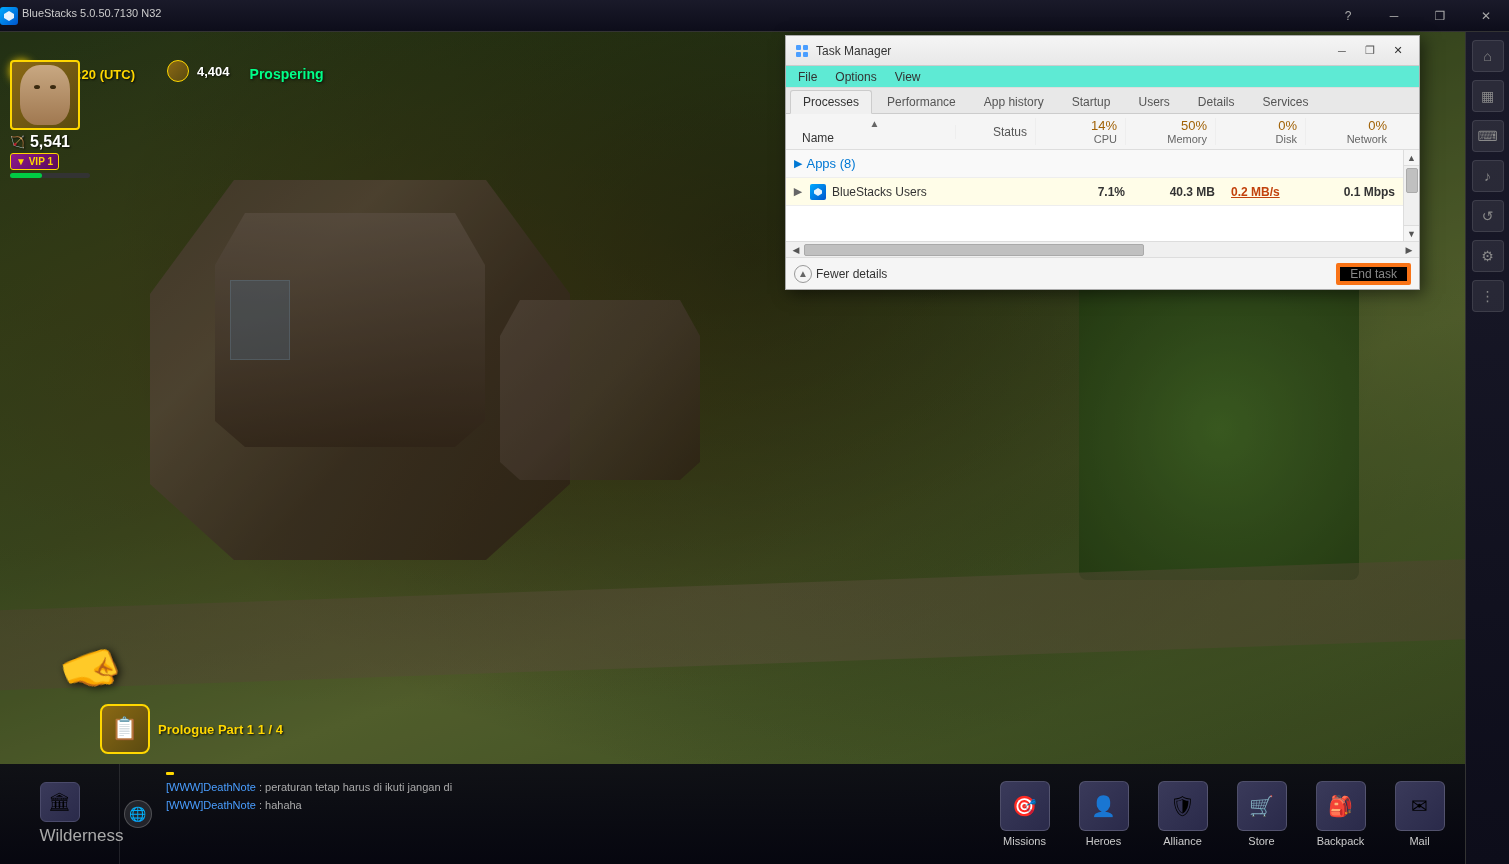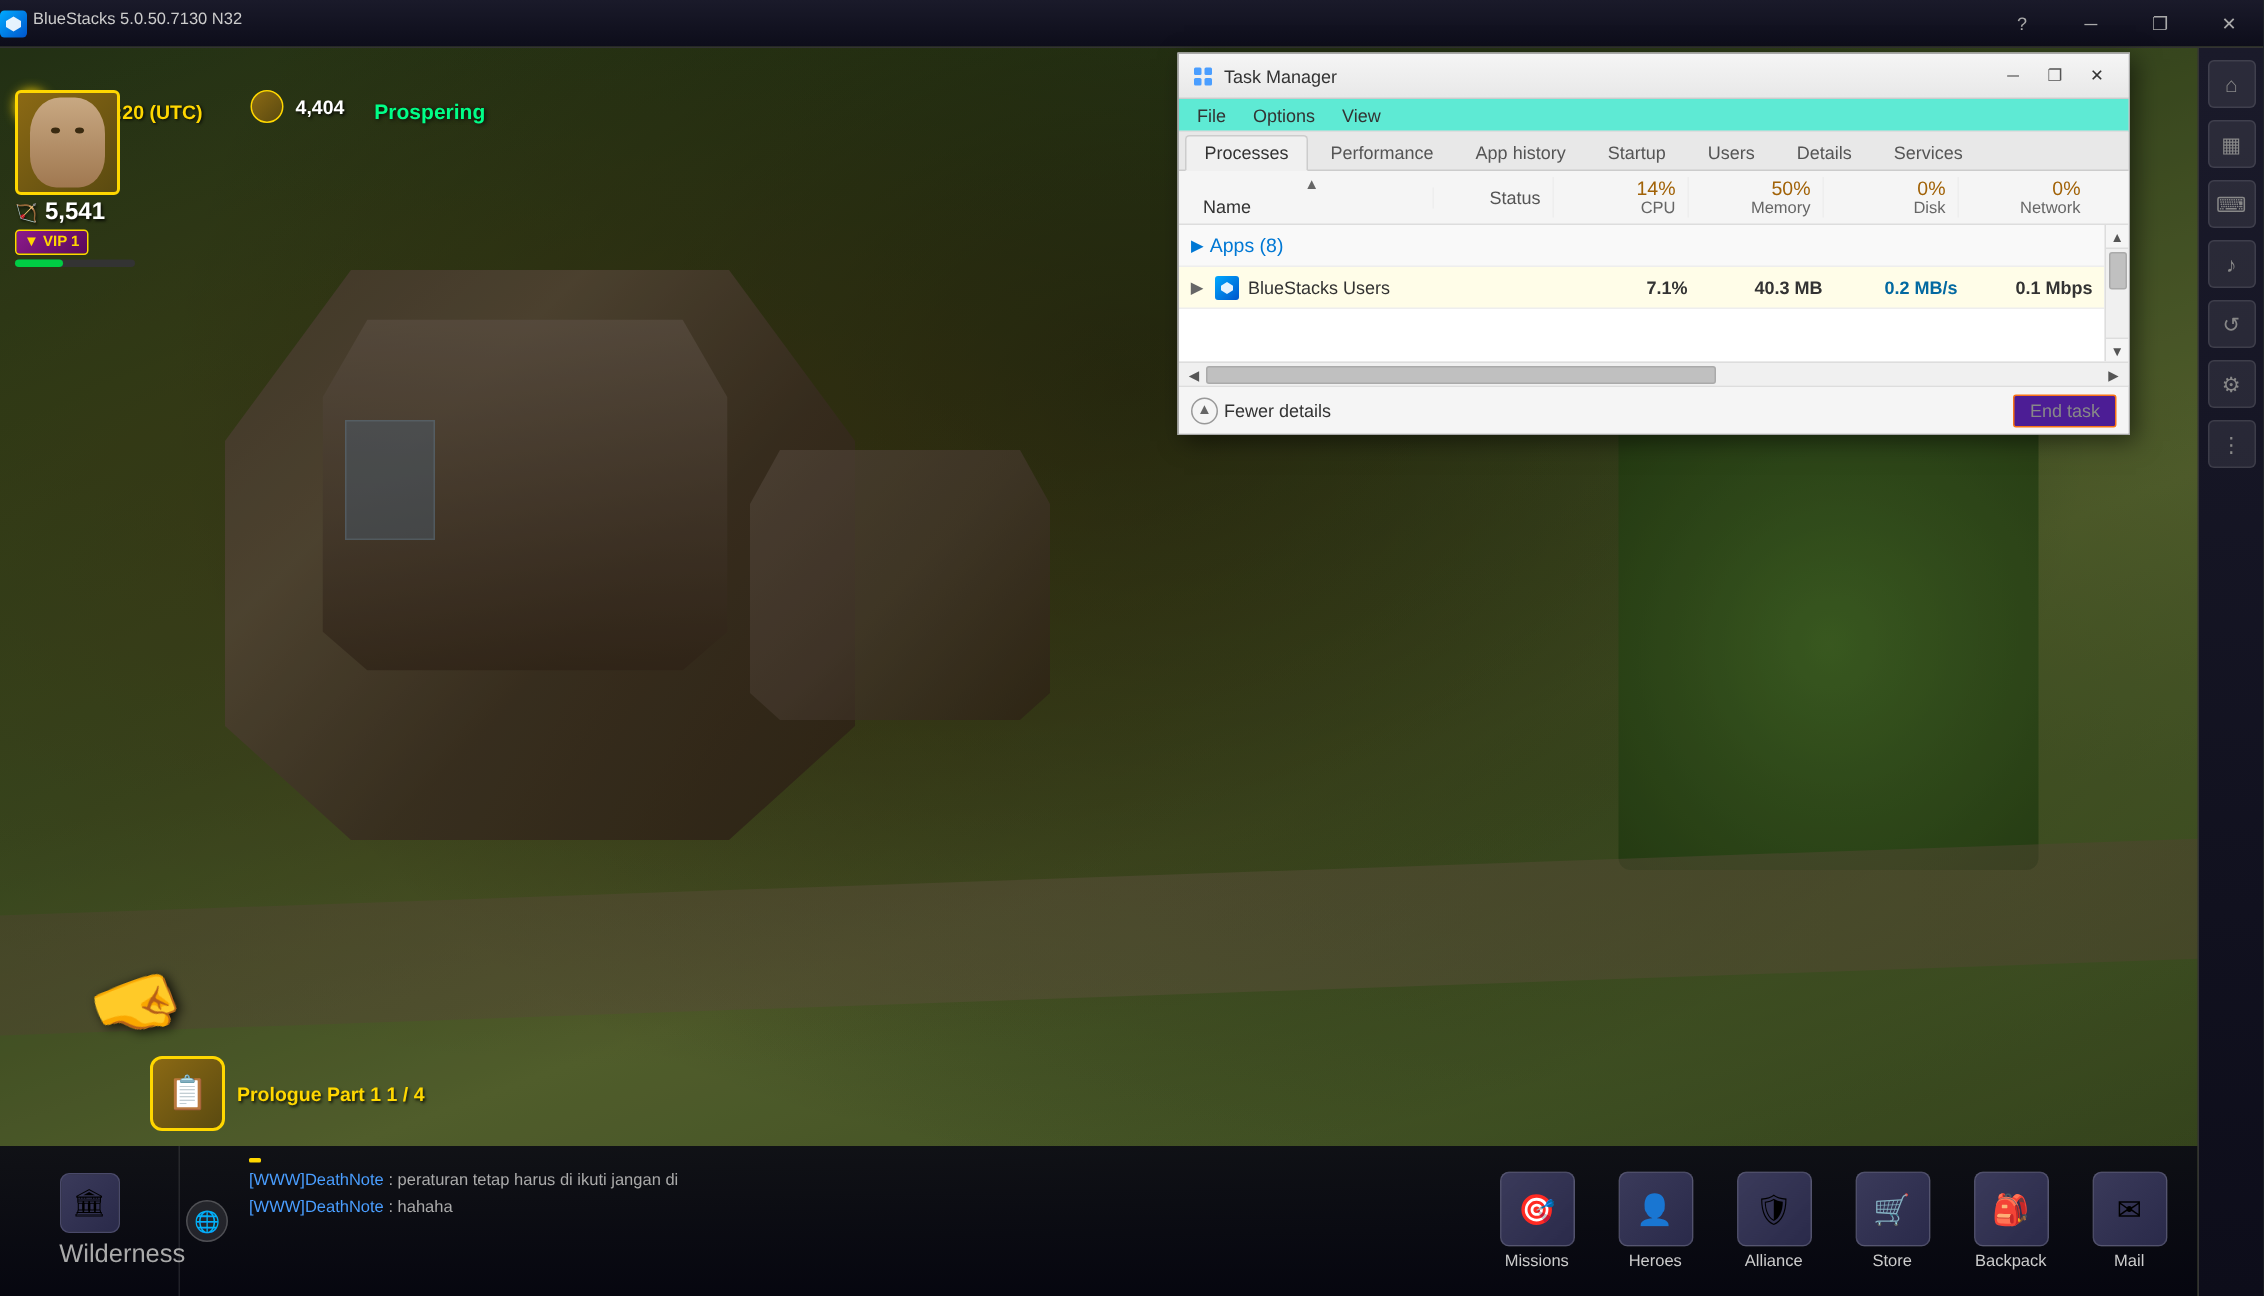--- a/index.html
+++ b/index.html
@@ -722,25 +722,25 @@
     .tm-process-mem {
       width: 90px;
       text-align: right;
       padding: 0 8px;
       color: #333;
       font-size: 12px;
       font-weight: 600;
     }
     .tm-process-disk {
       width: 90px;
-      text-align: right;
-      padding: 0 8px;
-      color: #0369a1;
+      padding: 0 8px;
+      color: #c2410c;
       font-size: 12px;
       font-weight: 600;
+      text-decoration: underline;
     }
     .tm-process-net {
       width: 90px;
       text-align: right;
       padding: 0 8px;
       color: #333;
       font-size: 12px;
       font-weight: 600;
     }
 
@@ -797,22 +797,22 @@
       display: flex;
       align-items: center;
       justify-content: center;
       color: #666;
       font-size: 10px;
     }
     .tm-end-task {
       margin-left: auto;
       height: 22px;
       padding: 0 10px;
-      background: #4c1d95;
-      border: 1px solid #f97316;
+      background: #000000;
+      border: 4px solid #f97316;
       border-radius: 2px;
       color: #888;
       font-size: 12px;
       cursor: not-allowed;
       display: flex;
       align-items: center;
     }
 
     
     .tm-table-body {

